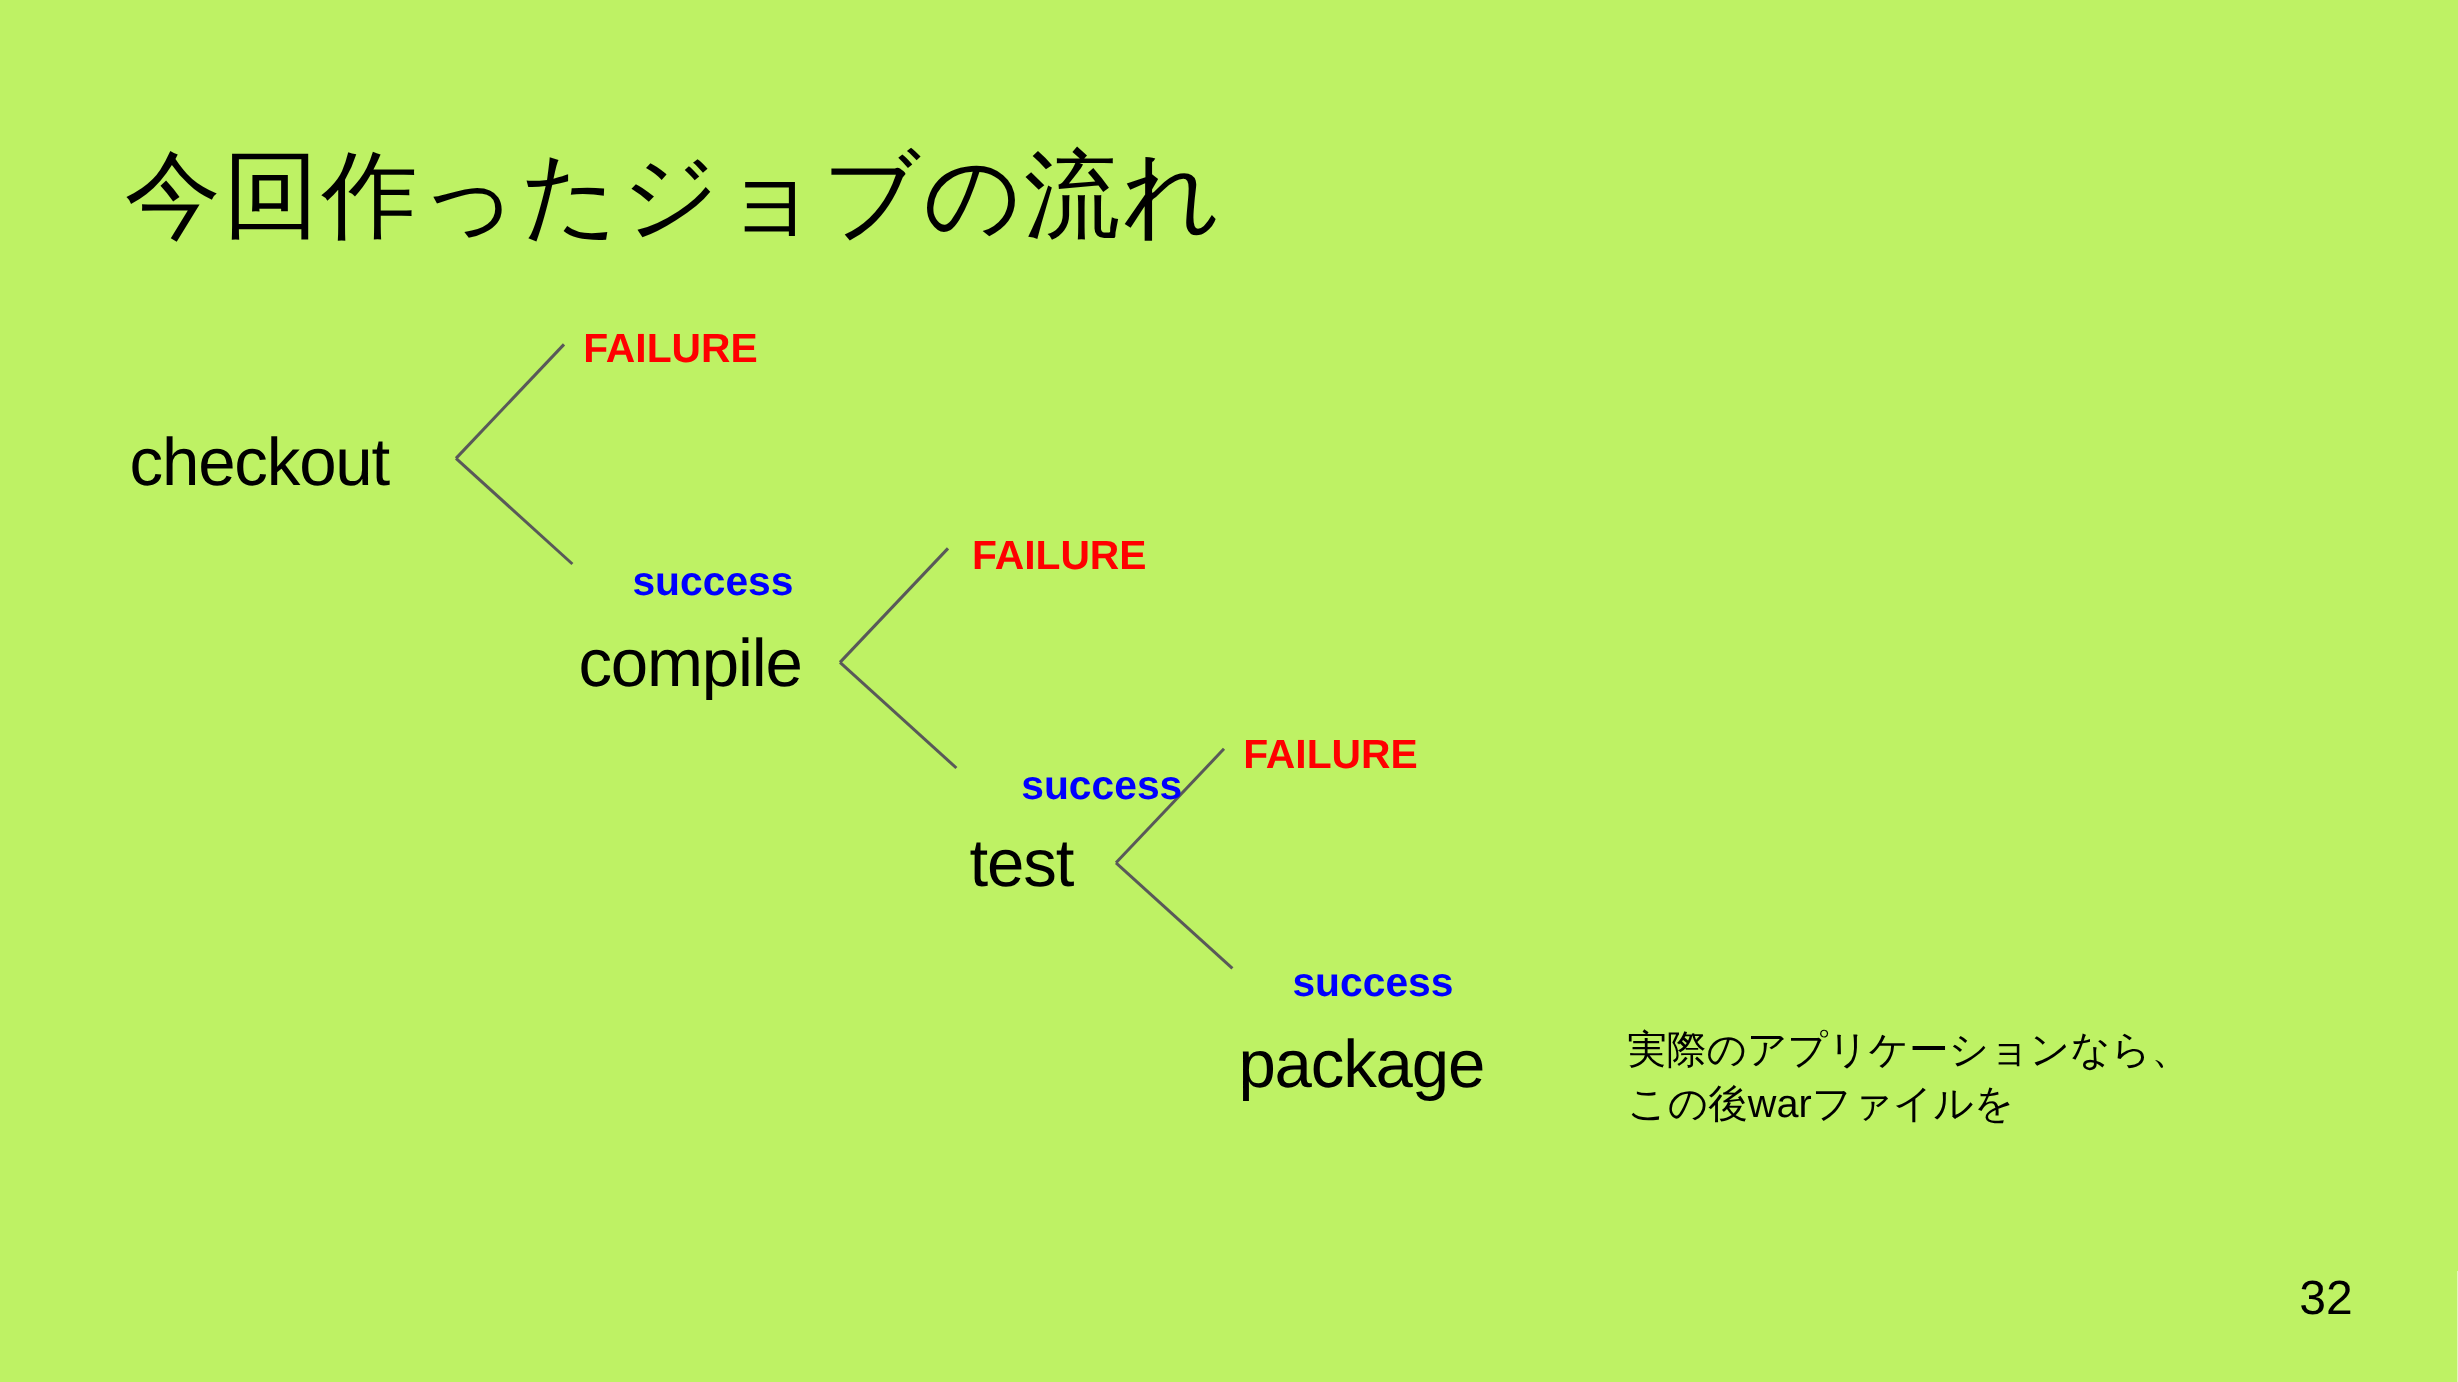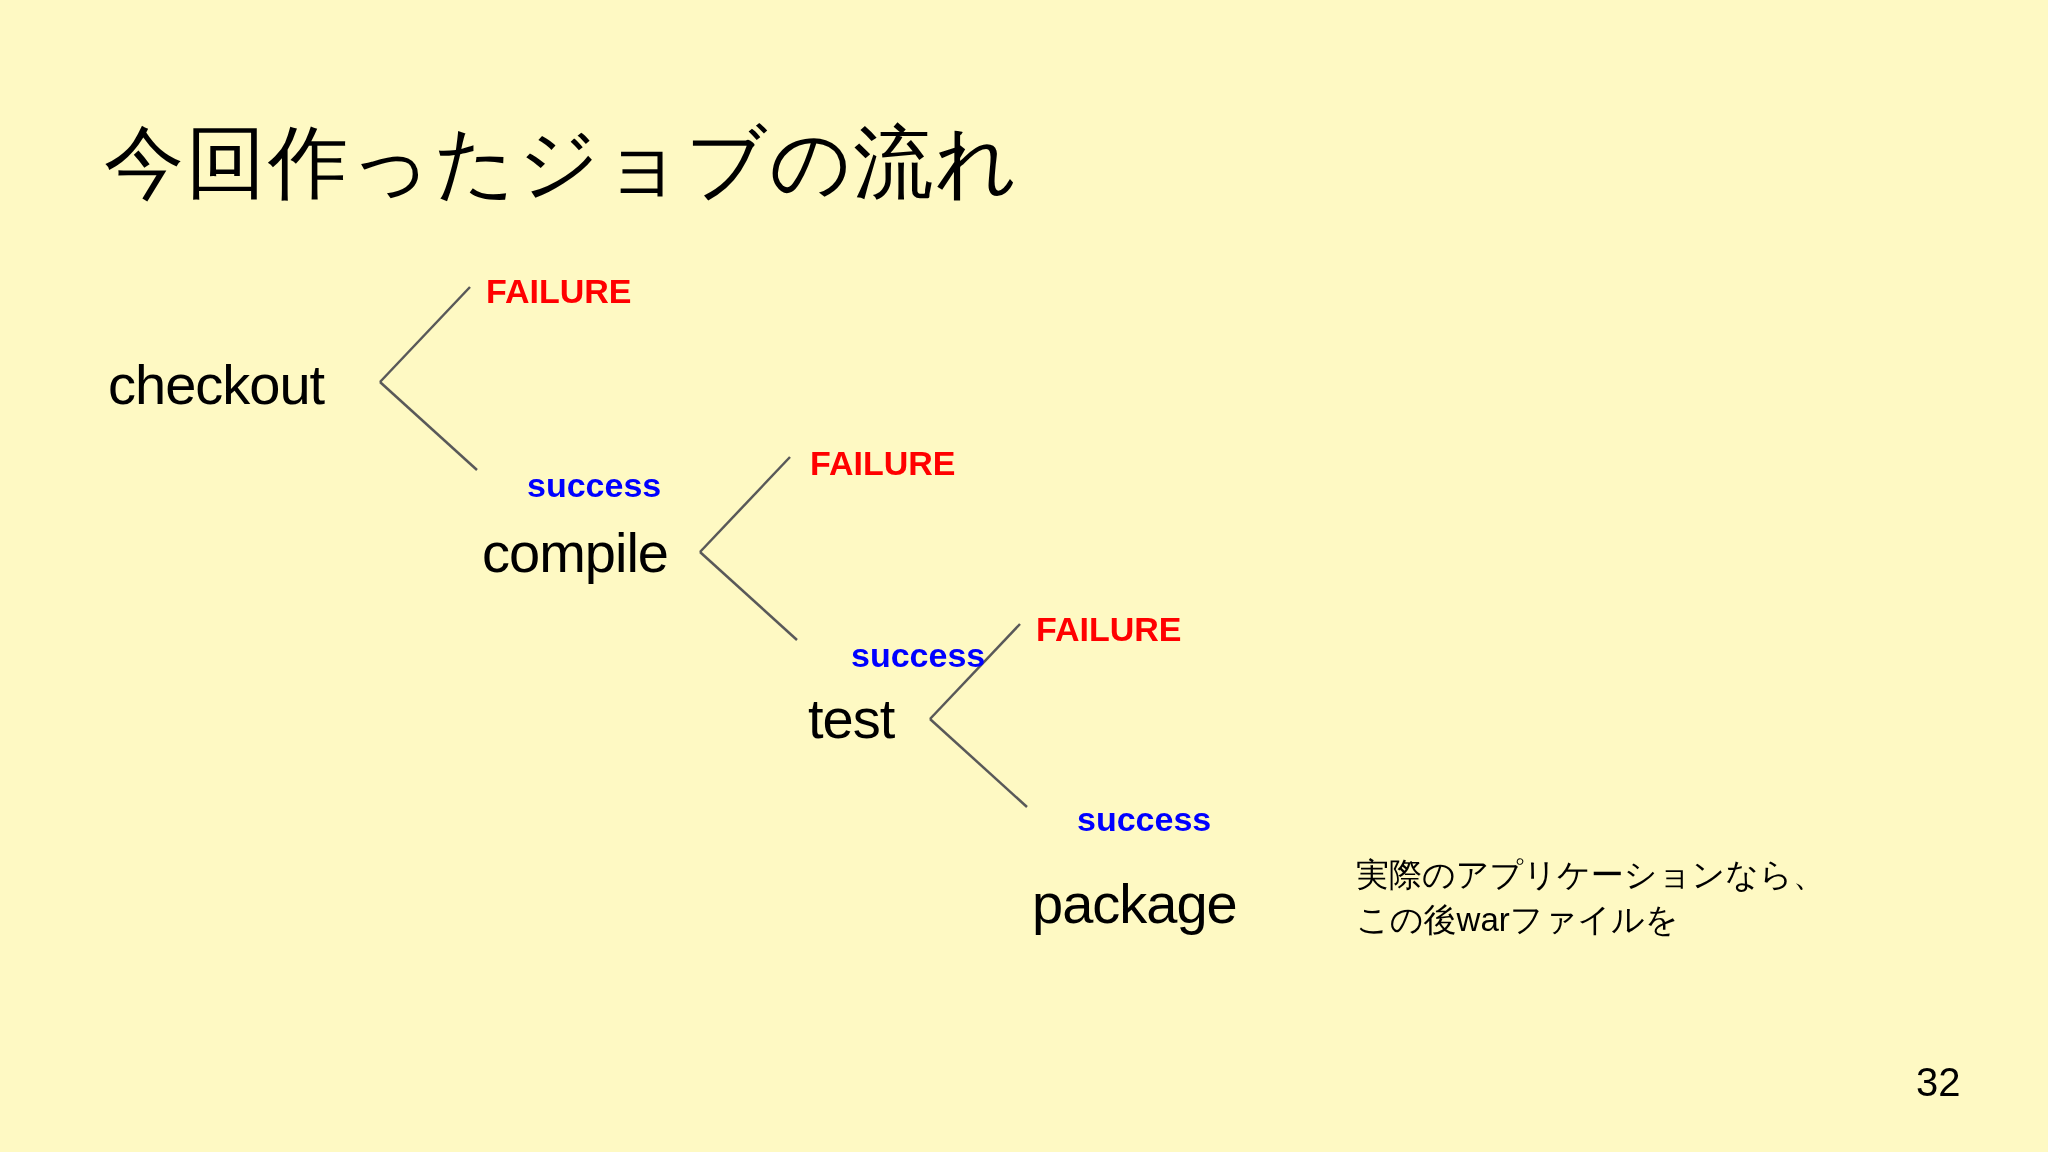--- a/index.html
+++ b/index.html
@@ -1,20 +1,20 @@
 <!DOCTYPE html>
 <html><head>
 <meta charset="utf-8">
 <style>
   html, body { margin: 0; padding: 0; background: #ffffff; }
   .slide {
     position: relative;
     width: 2048px;
     height: 1152px;
-    background: #fef9c3;
+    background: #bef264;
     overflow: hidden;
     font-family: "Liberation Sans", sans-serif;
     color: #000000;
   }
   .slide-title {
     position: absolute;
     left: 104px;
     top: 110px;
     font-size: 80px;
     font-weight: 400;
@@ -42,21 +42,21 @@
     position: absolute;
     font-size: 34px;
     font-weight: 700;
     white-space: nowrap;
   }
   .failure { color: #ff0000; }
   .success { color: #0000ff; margin-left: 41px; }
   .stage-checkout  { left: 108px;  top: 352px; }
   .stage-compile   { left: 482px;  top: 520px; }
   .stage-test      { left: 808px;  top: 686px; }
-  .stage-package   { left: 1032px; top: 854px; margin-top: 17px; }
+  .stage-package   { left: 1032px; top: 854px; }
   .failure-1 { left: 486px;  top: 272px; }
   .success-1 { left: 486px;  top: 466px; }
   .failure-2 { left: 810px;  top: 444px; }
   .success-2 { left: 810px;  top: 636px; }
   .failure-3 { left: 1036px; top: 610px; }
   .success-3 { left: 1036px; top: 800px; }
   .annotation {
     position: absolute;
     left: 1356px;
     top: 852px;

